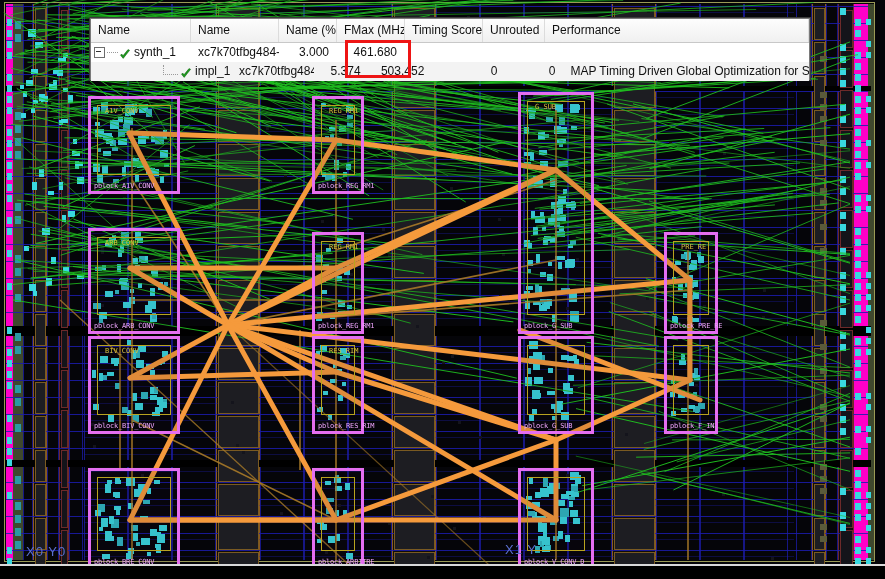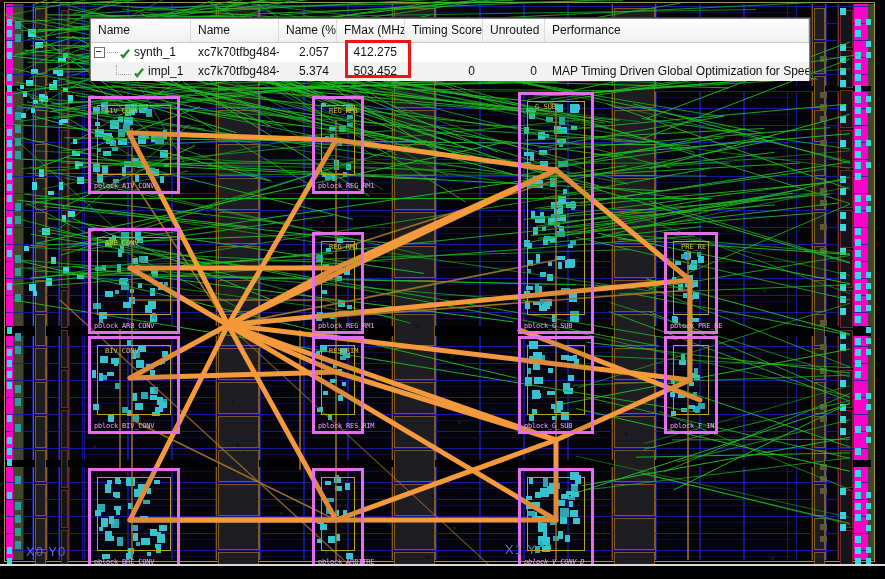--- a/index.html
+++ b/index.html
@@ -1409,21 +1409,21 @@
       <div class="pblock" style="left:518px;top:92px;width:70px;height:236px;">
               <div class="inner"></div>
               <div class="pb-label-top">G_SUB</div>
               <div class="pb-label">pblock_G_SUB</div>
             </div>
       <div class="pblock" style="left:518px;top:336px;width:70px;height:92px;">
               <div class="inner"></div>
 
               <div class="pb-label">pblock_G_SUB</div>
             </div>
-      <div class="pblock" style="left:518px;top:468px;width:70px;height:96px;font-style:italic;">
+      <div class="pblock" style="left:518px;top:468px;width:70px;height:96px;">
               <div class="inner"></div>
 
               <div class="pb-label">pblock_V_CONV_D</div>
             </div>
       <div class="pblock" style="left:664px;top:232px;width:48px;height:96px;">
               <div class="inner"></div>
               <div class="pb-label-top">PRE_RE</div>
               <div class="pb-label">pblock_PRE_RE</div>
             </div>
       <div class="pblock" style="left:664px;top:336px;width:48px;height:92px;">
@@ -1458,27 +1458,27 @@
               <span class="exp-box"></span>
               <span class="tree-dash"></span>
               <span class="chk">
       <svg viewBox="0 0 12 12" width="12" height="12">
         <path d="M1.5,6.2 L4.2,9.4 L10.6,1.3 L9.0,0.6 L4.1,6.6 L2.6,5.0 Z" fill="#1f9a1f" stroke="#0c5c0c" stroke-width="0.5"></path>
       </svg></span>
               <span>synth_1</span>
             </span>
       </div>
       <div class="td" style="width:88px;">xc7k70tfbg484-1</div>
-      <div class="td num" style="width:58px;">2.057</div>
-      <div class="td num" style="width:68px;">412.275</div>
+      <div class="td num" style="width:58px;">3.000</div>
+      <div class="td num" style="width:68px;">461.680</div>
       <div class="td num" style="width:78px;"></div>
       <div class="td num" style="width:62px;"></div>
     </div>
         <div class="res-row alt">
-      <div class="td" style="width:100px;padding-left:17px;">
+      <div class="td" style="width:100px;padding-left:17px;margin-left:47px;">
         <span class="tree-wrap">
               <span style="display:inline-block;width:8px;"></span>
               <span class="tree-elbow"></span>
               <span class="chk">
       <svg viewBox="0 0 12 12" width="12" height="12">
         <path d="M1.5,6.2 L4.2,9.4 L10.6,1.3 L9.0,0.6 L4.1,6.6 L2.6,5.0 Z" fill="#1f9a1f" stroke="#0c5c0c" stroke-width="0.5"></path>
       </svg></span>
               <span>impl_1</span>
             </span>
       </div>

